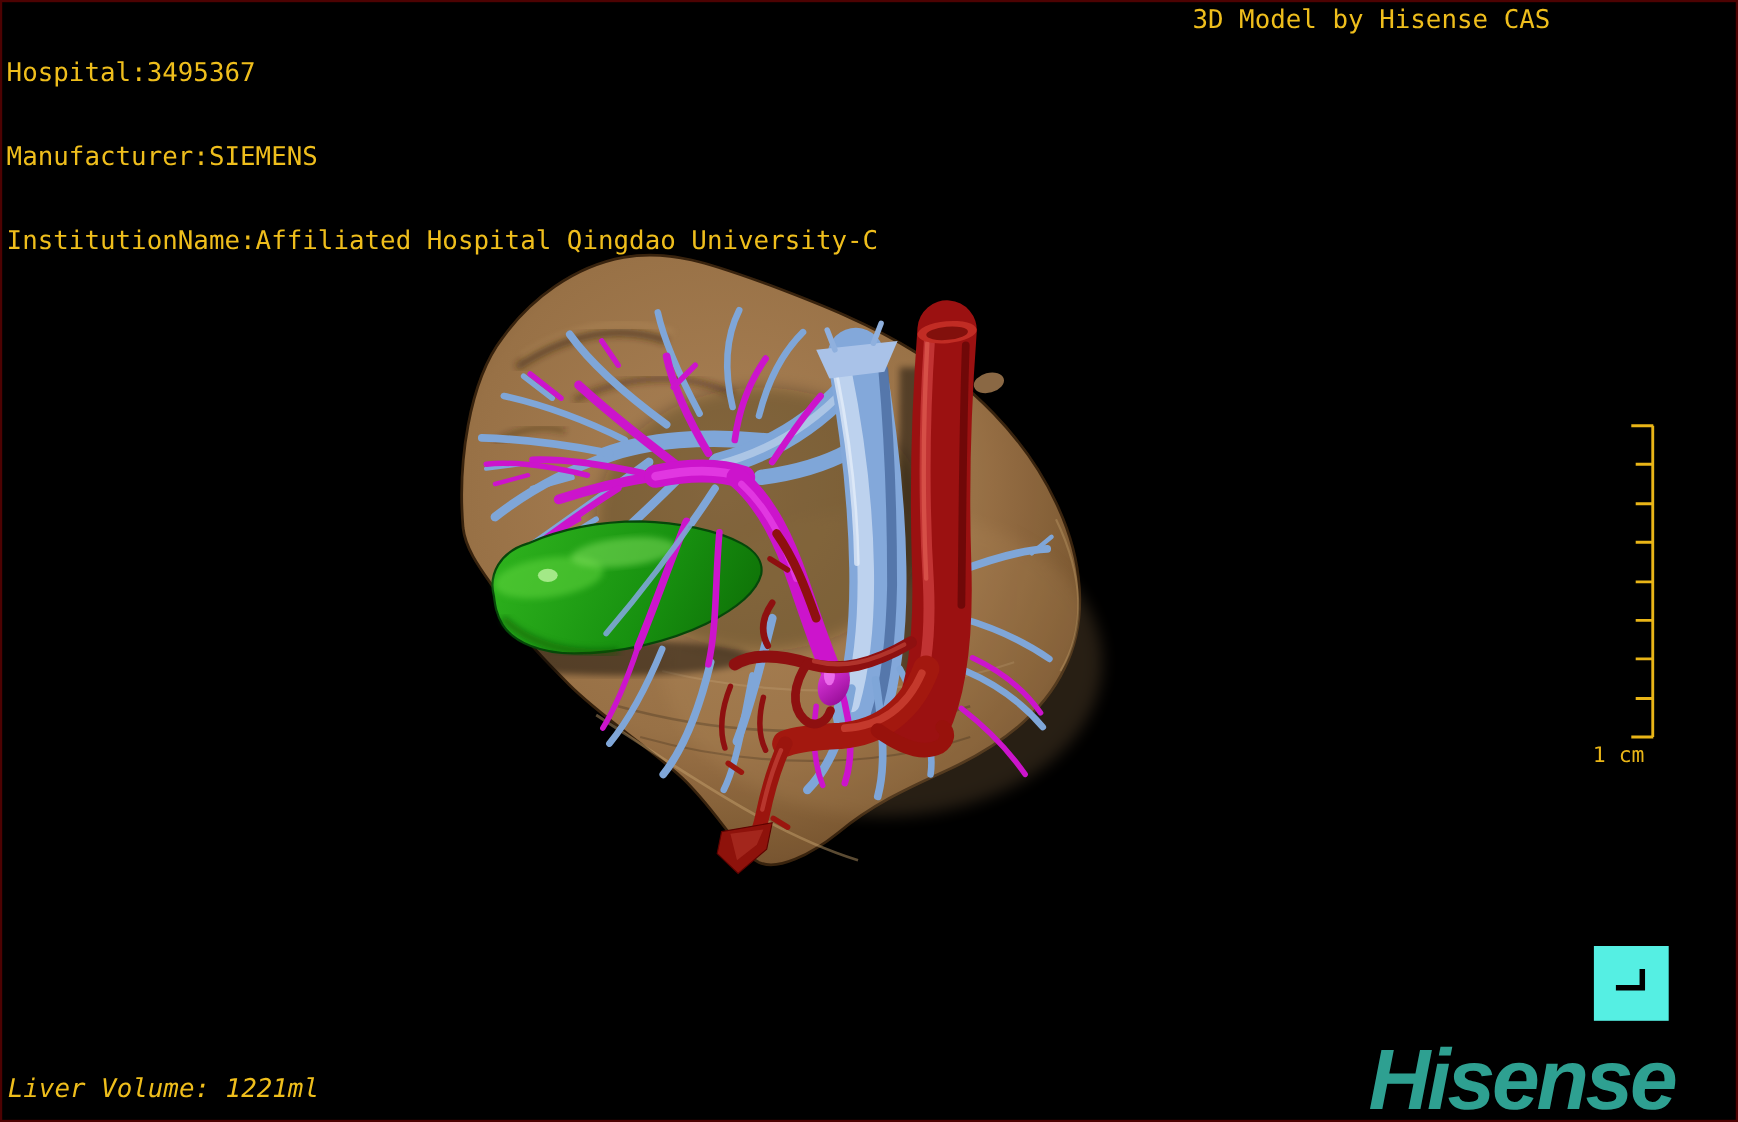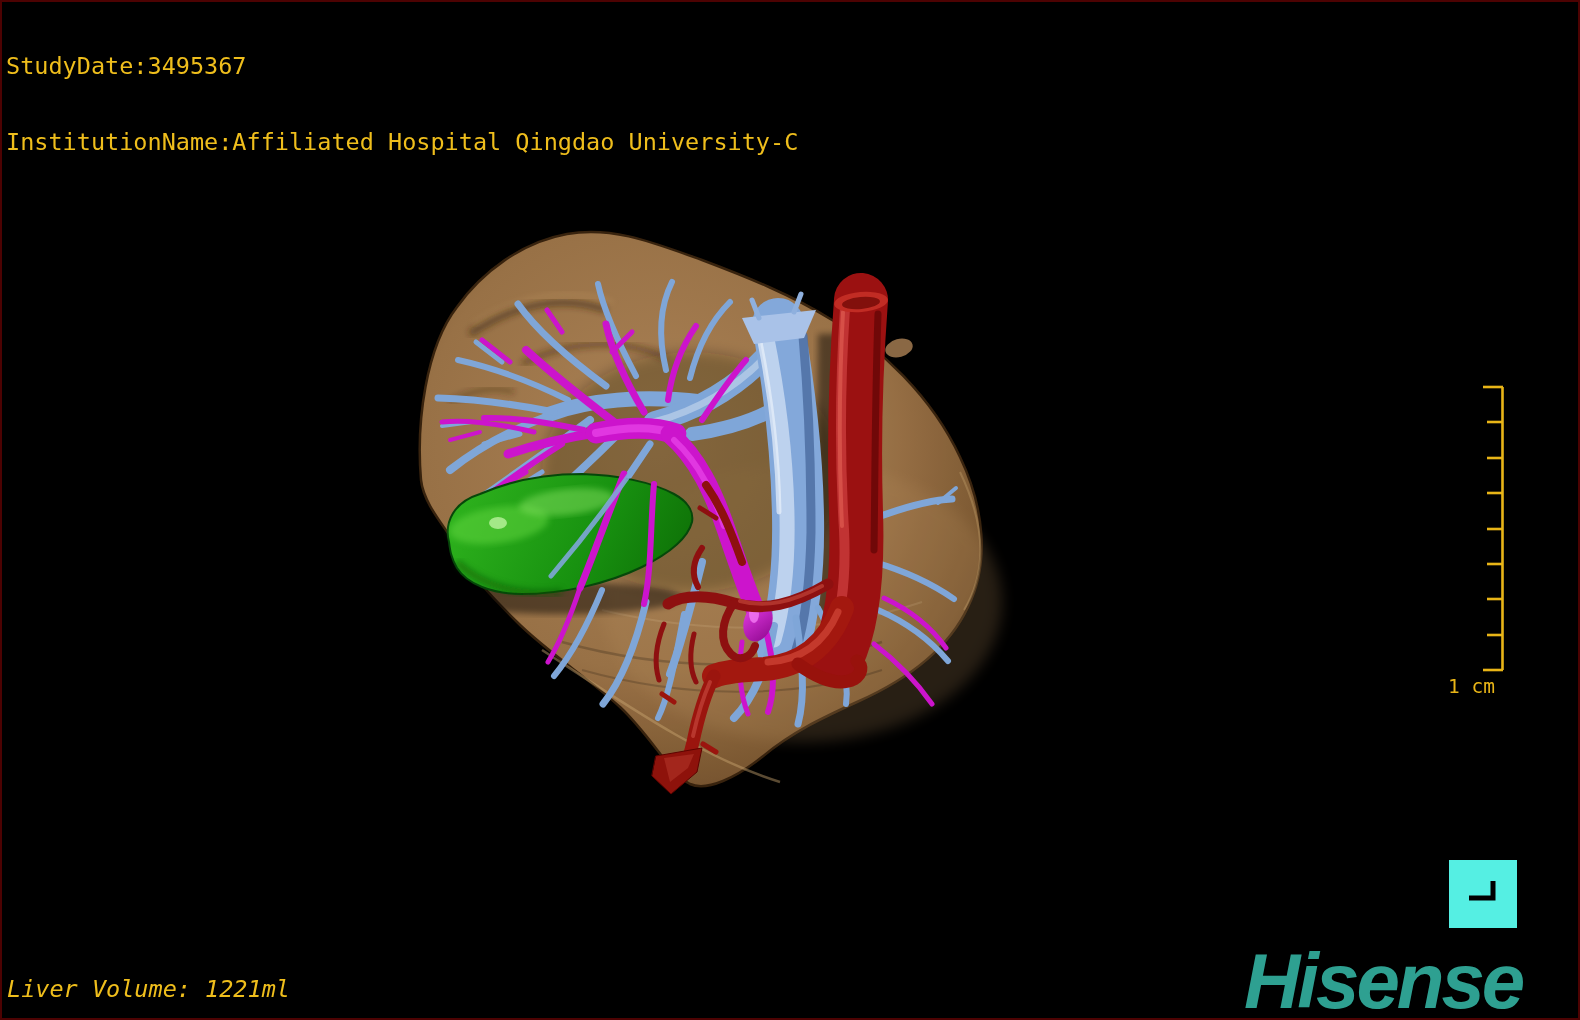--- a/index.html
+++ b/index.html
@@ -23,24 +23,26 @@
     font-family:"Liberation Sans", sans-serif;font-weight:bold;font-style:italic;
     font-size:78px;letter-spacing:-3px;color:#2EA091;white-space:nowrap;
   }
 </style>
 </head>
 <body>
 
 <div class="stage">
 
   <div class="ovl hdr">
-    <div>StudyDate:3495367</div>
+    <div>Hospital:3495367</div>
+    <div>Manufacturer:SIEMENS</div>
     <div>InstitutionName:Affiliated Hospital Qingdao University-C</div>
   </div>
 
+  <div class="ovl ttl">3D Model by Hisense CAS</div>
 
   <div class="ovl ftr">Liver Volume: 1221ml</div>
 
   <svg class="scene-svg" viewBox="370 170 680 680">
     <defs>
       <radialGradient id="liverGrad" cx="0.42" cy="0.38" r="0.75">
         <stop offset="0" stop-color="#AE8457"></stop>
         <stop offset="0.55" stop-color="#9C7448"></stop>
         <stop offset="0.82" stop-color="#7C5832"></stop>
         <stop offset="1" stop-color="#55381C"></stop>

